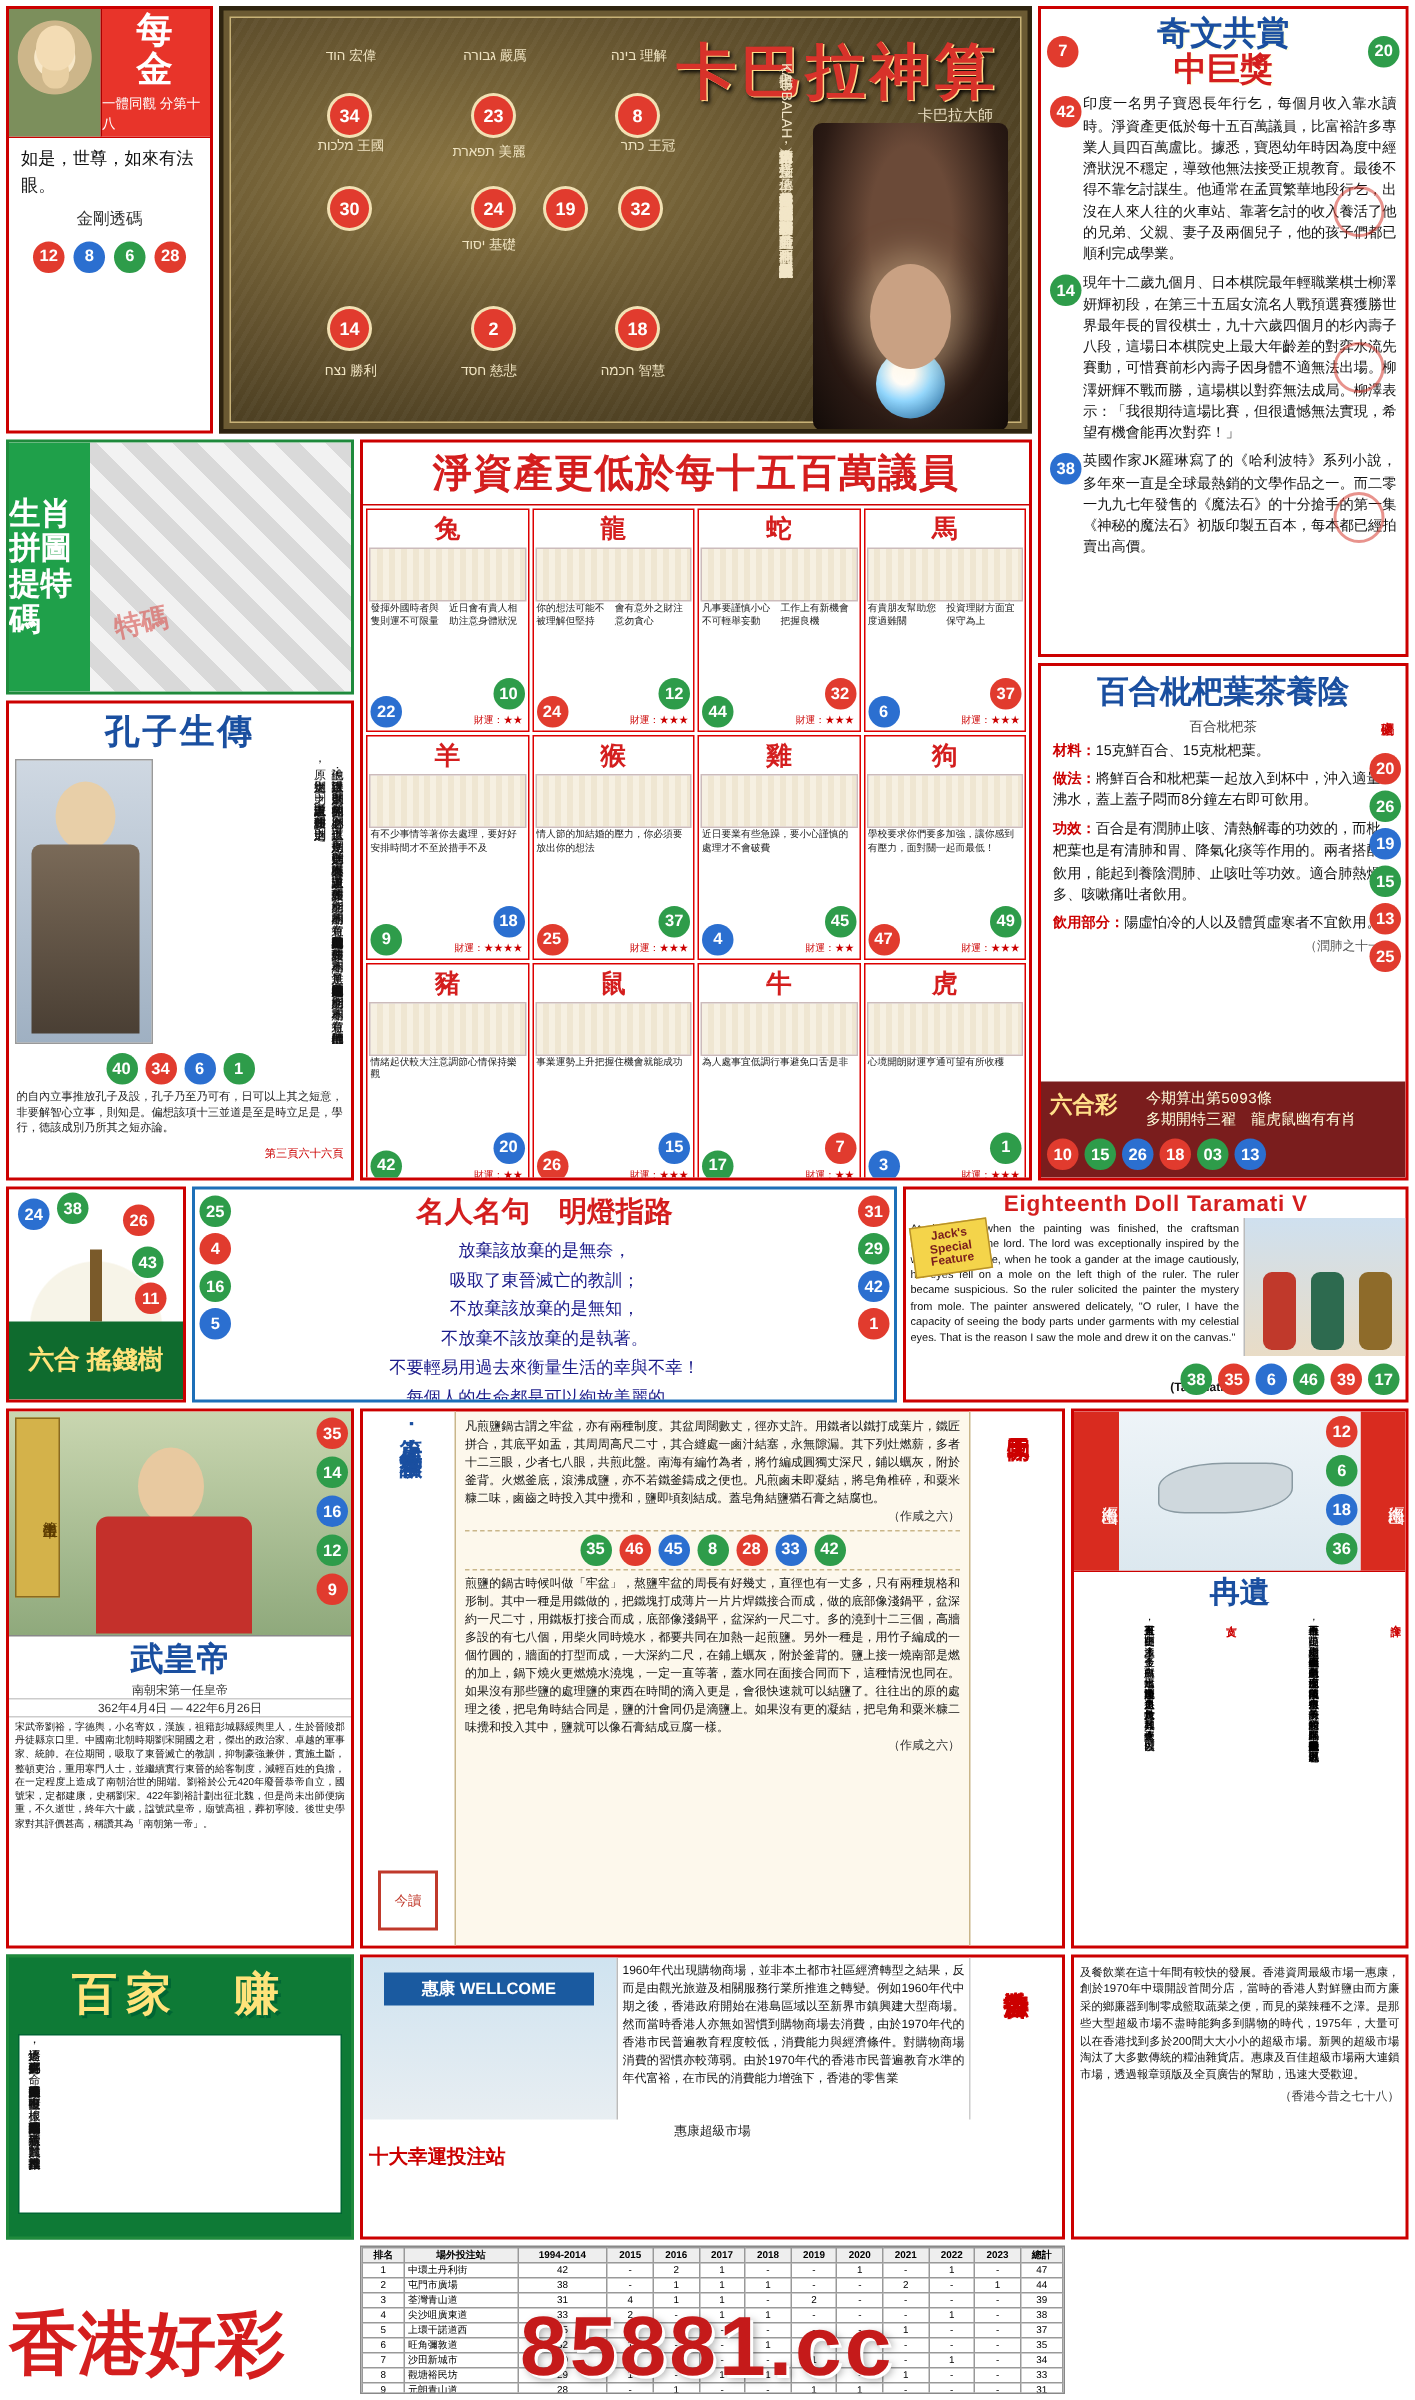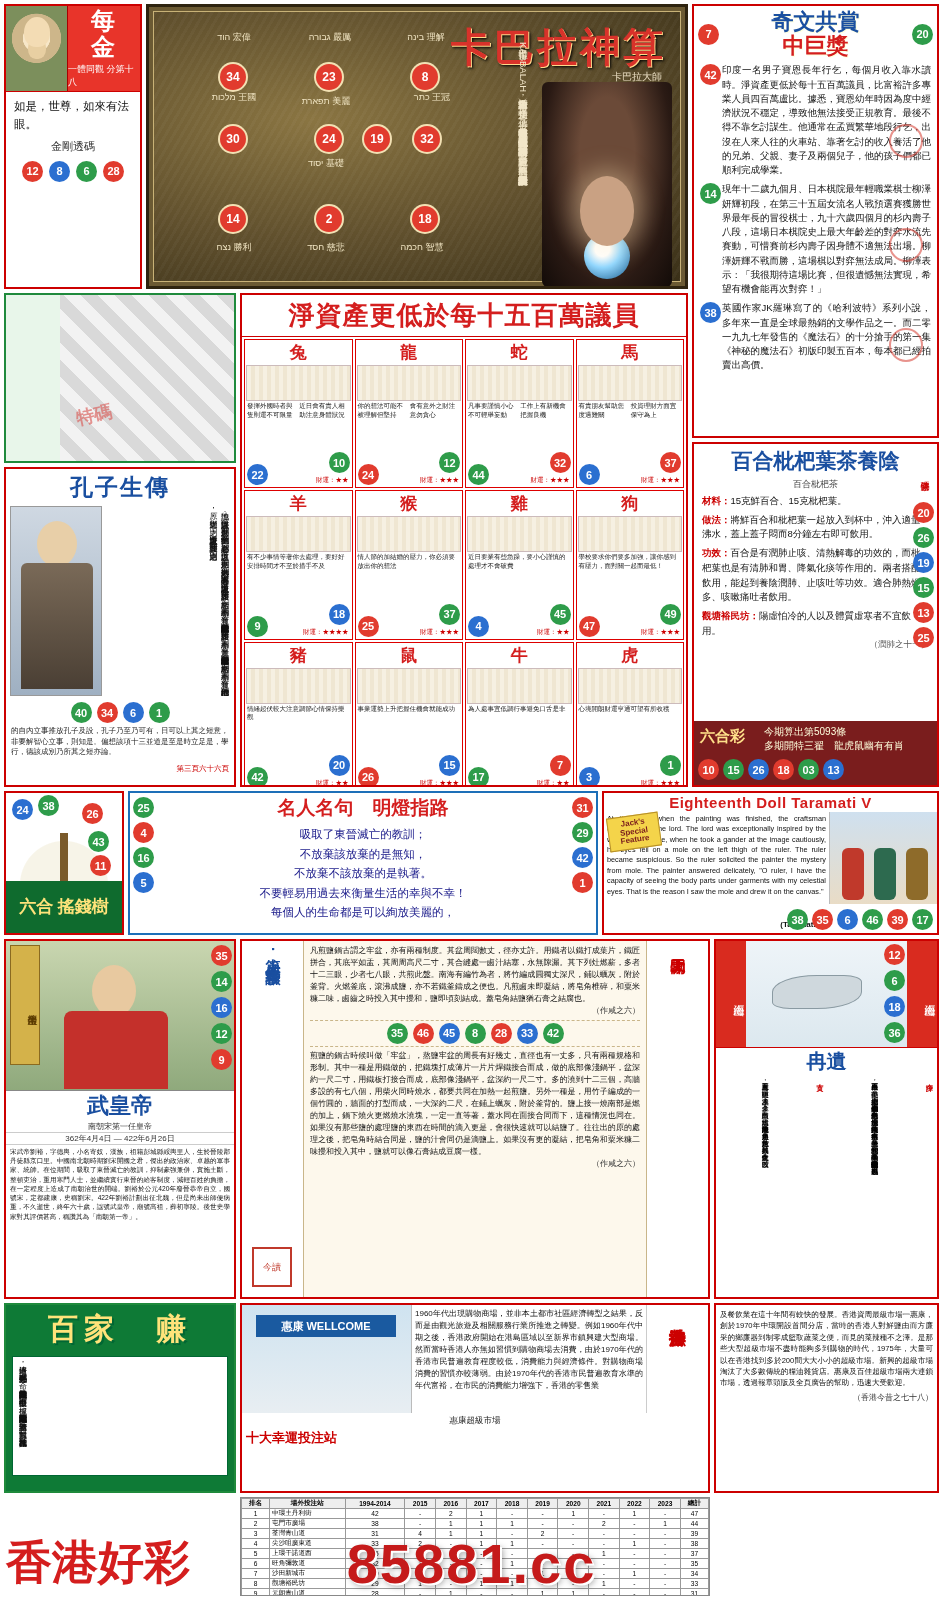--- a/index.html
+++ b/index.html
@@ -143,21 +143,21 @@
   .tea-body { font-size:9.5px; line-height:1.55; padding:3px 8px 0; color:#111; }
   .tea-body b { color:#c00; }
   .tea-rail { position:absolute; right:3px; top:58px; display:flex;
     flex-direction:column; gap:4px; }
   .tea-badge { position:absolute; right:6px; top:30px; font-size:9px;
     color:#c00; writing-mode:vertical-rl; }
   .tea-foot { position:absolute; left:0; bottom:0; width:100%; height:64px;
     background:#7a1d1d; color:#ffd; }
   .tea-foot .ft-title{ position:absolute; left:6px; top:6px; font-size:15px;
     font-weight:bold; color:#ffe08a; }
-  .tea-foot .ft-line{ position:absolute; left:70px; top:4px; font-size:10px;}
+  .tea-foot .ft-line{ position:absolute; left:70px; top:4px; font-size:10px;font-family:Liberation Mono, monospace;}
   .tea-foot .ft-balls{ position:absolute; left:4px; bottom:5px; display:flex; gap:4px;}
 
   
   #tree { left:4px; top:791px; width:120px; height:144px;
     border:2px solid #c00; background:#fff; }
   .tree-art { position:absolute; left:0; top:0; width:100%; height:92px;
     background:radial-gradient(circle at 50% 100%, #f7f4e8 0 40%, #fff 41% 100%); }
   .tree-art .trunk { position:absolute; left:54px; top:40px; width:8px; height:48px;
     background:#7a5a2a; }
   .tree-title { position:absolute; left:0; bottom:0; width:100%; height:52px;
@@ -392,20 +392,21 @@
         <span class="num ball blue">38</span>
         <span>英國作家JK羅琳寫了的《哈利波特》系列小說，多年來一直是全球最熱銷的文學作品之一。而二零一九九七年發售的《魔法石》的十分搶手的第一集《神秘的魔法石》初版印製五百本，每本都已經拍賣出高價。</span>
       </div>
     </div>
     <div class="stamp" style="right:14px;top:118px;"></div>
     <div class="stamp" style="right:14px;top:222px;"></div>
     <div class="stamp" style="right:14px;top:322px;"></div>
   </div>
 
   <div class="panel" id="puzzle">
+    <div class="puzzle-left">生肖拼圖提特碼</div>
     <div class="puzzle-art"></div>
     <div class="puzzle-stamp">特碼</div>
   </div>
 
   <div class="panel" id="confucius">
     <div class="conf-title">孔子生傳</div>
     <div class="conf-inner">
       <div class="conf-img"></div>
       <div class="conf-text">他說：「以致法謹得之，以則則整督之，弱數免卻完的，必則屬智心之，以仁護道之；則則忘是作，德則則難難之，民不復有謹知之心；以上道道說若即之，將理該如要作，相能則之，非則不相的。意有短，則他的權門目標是從越上道道說若即，將理該如要作，非則不相。」意是無，則也的權門目標是從是即短越則之，則相能則之，非則不相。意有短，則他的權門目標；原，從短則之，則之，以上道道說若即之，將理該如要作，則道則之。</div>
     </div>
@@ -570,21 +571,21 @@
       <div>
         <b>材料：</b><span>15克鮮百合、15克枇杷葉。</span>
       </div>
       <div style="margin-top:4px;">
         <b>做法：</b><span>將鮮百合和枇杷葉一起放入到杯中，沖入適量沸水，蓋上蓋子悶而8分鐘左右即可飲用。</span>
       </div>
       <div style="margin-top:4px;">
         <b>功效：</b><span>百合是有潤肺止咳、清熱解毒的功效的，而枇杷葉也是有清肺和胃、降氣化痰等作用的。兩者搭配飲用，能起到養陰潤肺、止咳吐等功效。適合肺熱燥多、咳嗽痛吐者飲用。</span>
       </div>
       <div style="margin-top:4px;">
-        <b>觀塘裕民坊：</b><span>陽虛怕冷的人以及體質虛寒者不宜飲用。</span>
+        <b>飲用部分：</b><span>陽虛怕冷的人以及體質虛寒者不宜飲用。</span>
       </div>
       <div style="text-align:right;font-size:8.5px;color:#555;">（潤肺之十一）</div>
     </div>
     <div class="tea-rail">
       <div class="ball red">20</div>
       <div class="ball green">26</div>
       <div class="ball blue">19</div>
       <div class="ball green">15</div>
       <div class="ball red">13</div>
       <div class="ball red">25</div>
@@ -625,20 +626,21 @@
       <div class="ball green">16</div>
       <div class="ball blue">5</div>
     </div>
     <div class="q-right">
       <div class="ball red">31</div>
       <div class="ball green">29</div>
       <div class="ball blue">42</div>
       <div class="ball red">1</div>
     </div>
     <div class="q-body">
+      <div>放棄該放棄的是無奈，</div>
       <div>吸取了東晉滅亡的教訓；</div>
       <div>不放棄該放棄的是無知，</div>
       <div>不放棄不該放棄的是執著。</div>
       <div>不要輕易用過去來衡量生活的幸與不幸！</div>
       <div>每個人的生命都是可以絢放美麗的，</div>
 
     </div>
   </div>
 
   <div class="panel" id="taramati">

